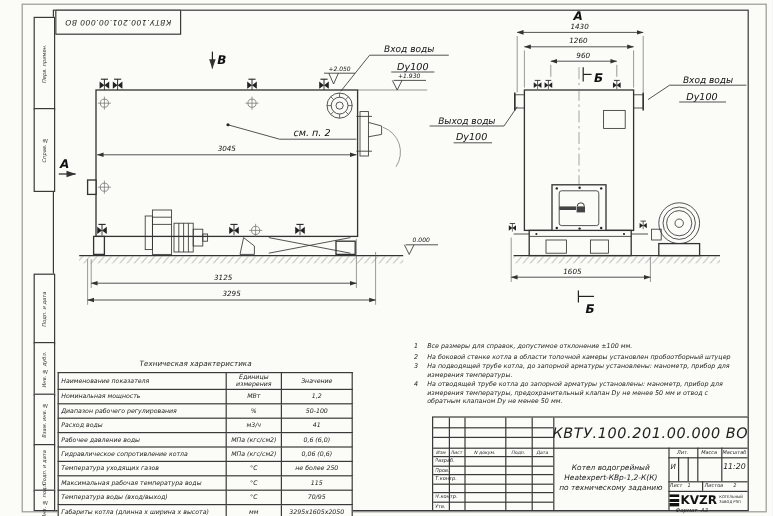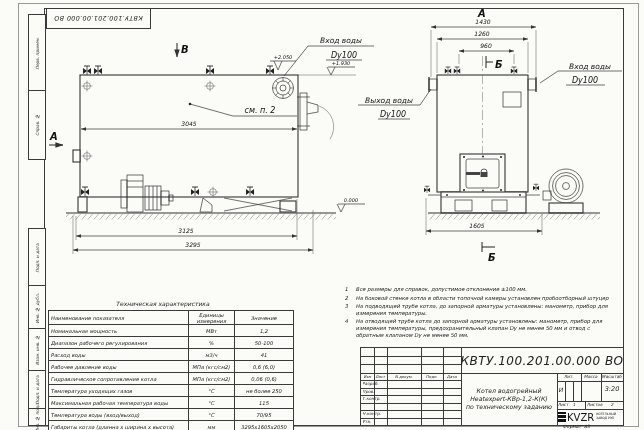--- a/index.html
+++ b/index.html
@@ -37,21 +37,21 @@
   .tb{left:360px;top:347px;width:262px;height:77px;border:1.4px solid #3a3a3a;background:#fbfbf8;}
   .tb .ln{position:absolute;background:#3a3a3a;}
   .tb .txt{position:absolute;font-style:italic;color:#222;overflow:hidden;white-space:nowrap;}
   .docnum{left:100px;top:0;width:162px;height:25px;display:flex;align-items:center;justify-content:center;
           font-size:12px;letter-spacing:.5px;}
   .docname{left:100px;top:27px;width:96px;height:48px;text-align:center;font-size:6.2px;line-height:8px;
            display:flex;flex-direction:column;justify-content:center;}
   .logo-row{left:197px;top:62px;width:64px;height:14px;display:flex;align-items:center;}
   .logo-mark{width:8px;height:10px;flex:none;margin-right:1px;
      background:linear-gradient(#111 0 2.5px,#fff 2.5px 3.5px,#111 3.5px 6px,#fff 6px 7px,#111 7px 10px);}
-  .logo-text{font-weight:normal;font-size:10px;font-style:normal;letter-spacing:0;color:#111;}
+  .logo-text{font-weight:bold;font-size:10px;font-style:normal;letter-spacing:0;color:#111;}
   .logo-co{font-size:3px;line-height:3.6px;font-style:normal;margin-left:2px;color:#111;}
   .fmt{left:563px;top:424px;width:70px;font-size:4.5px;font-style:italic;}
 </style>
 </head>
 <body>
 
 <div class="canvas">
 
   <svg class="abs" width="644" height="430" viewBox="0 0 644 430" style="left:0;top:0;">
     <defs>
@@ -449,21 +449,21 @@
     <div class="txt docname">
       <span>Котел водогрейный</span>
       <span>Heatexpert-КВр-1,2-К(К)</span>
       <span>по техническому заданию</span>
     </div>
 
     <div class="txt" style="left:196px;top:26px;width:24px;font-size:4.2px;text-align:center;">Лит.</div>
     <div class="txt" style="left:220px;top:26px;width:20px;font-size:4.2px;text-align:center;">Масса</div>
     <div class="txt" style="left:240px;top:26px;width:22px;font-size:4.2px;text-align:center;">Масштаб</div>
     <div class="txt" style="left:196px;top:38px;width:8px;font-size:6px;text-align:center;">И</div>
-    <div class="txt" style="left:240px;top:37px;width:22px;font-size:6.5px;text-align:center;">3:20</div>
+    <div class="txt" style="left:240px;top:37px;width:22px;font-size:6.5px;text-align:center;">11:20</div>
 
     <div class="txt" style="left:197px;top:54px;width:13px;font-size:4.2px;">Лист</div>
     <div class="txt" style="left:212px;top:54px;width:10px;font-size:4.2px;">1</div>
     <div class="txt" style="left:226px;top:54px;width:20px;font-size:4.2px;">Листов</div>
     <div class="txt" style="left:250px;top:54px;width:10px;font-size:4.2px;">2</div>
 
     <div class="logo-row" style="position:absolute;">
       <div class="logo-mark"></div>
       <div class="logo-text">KVZR</div>
       <div class="logo-co">

